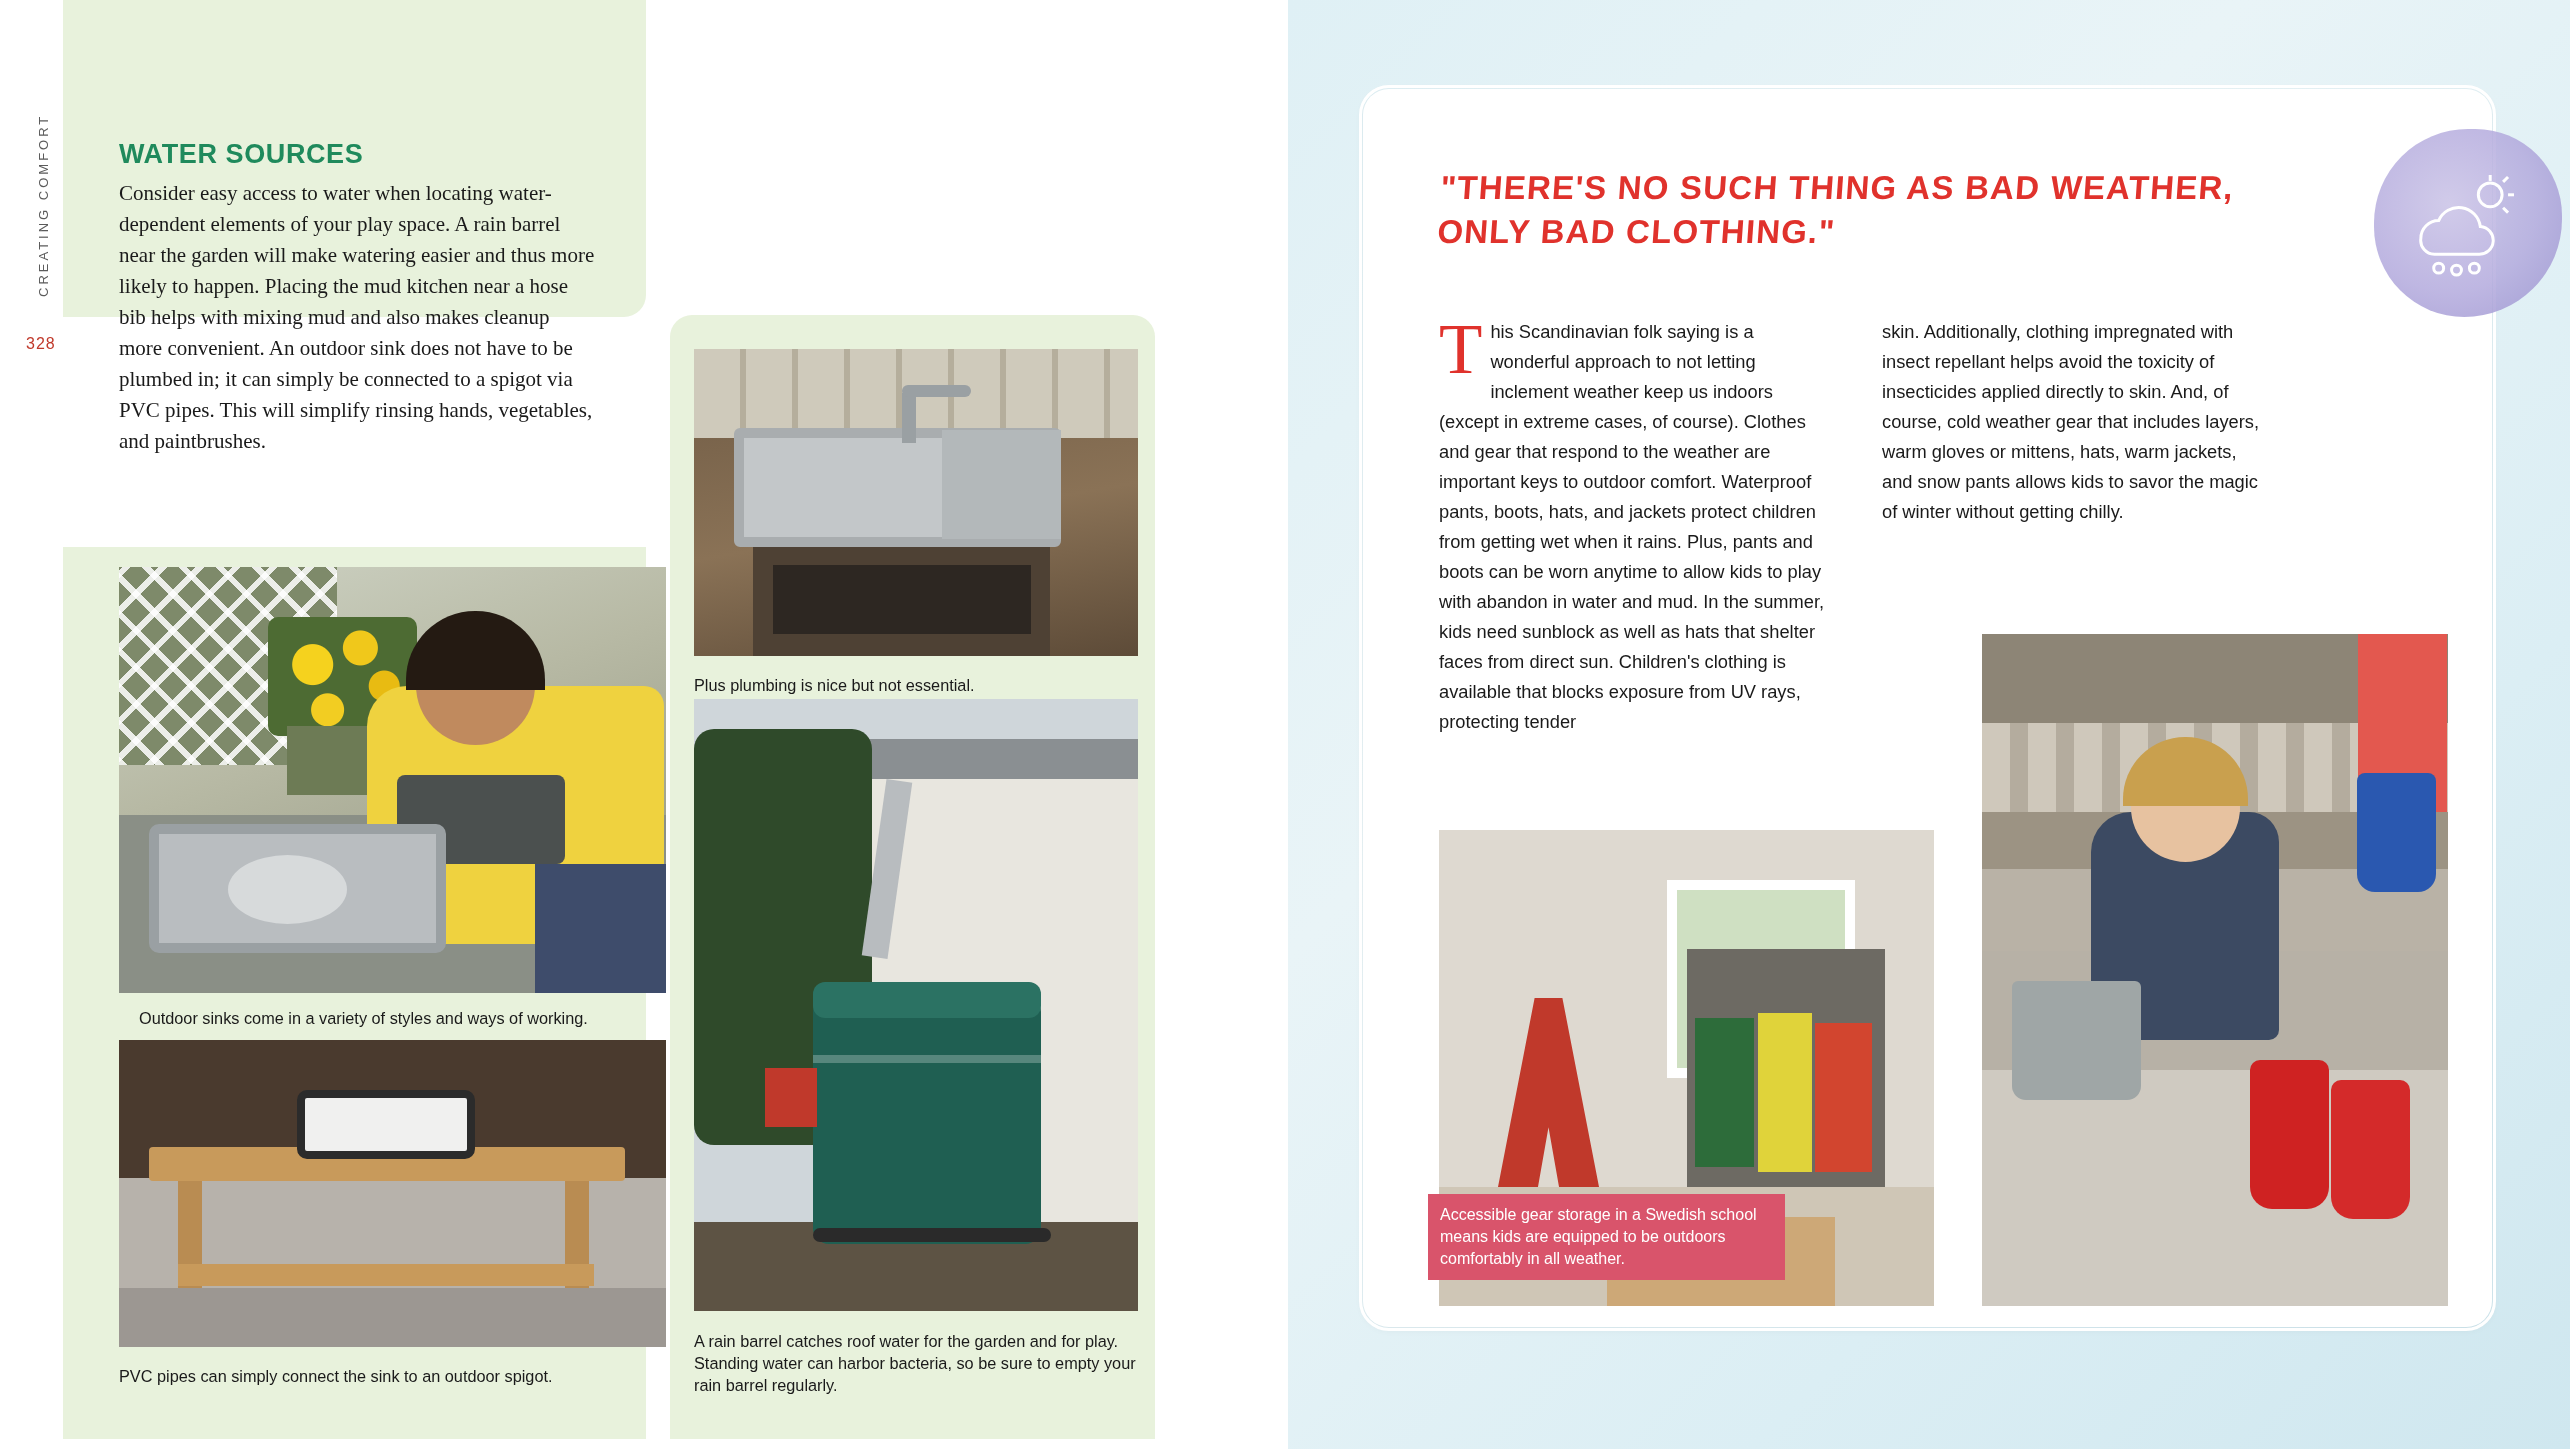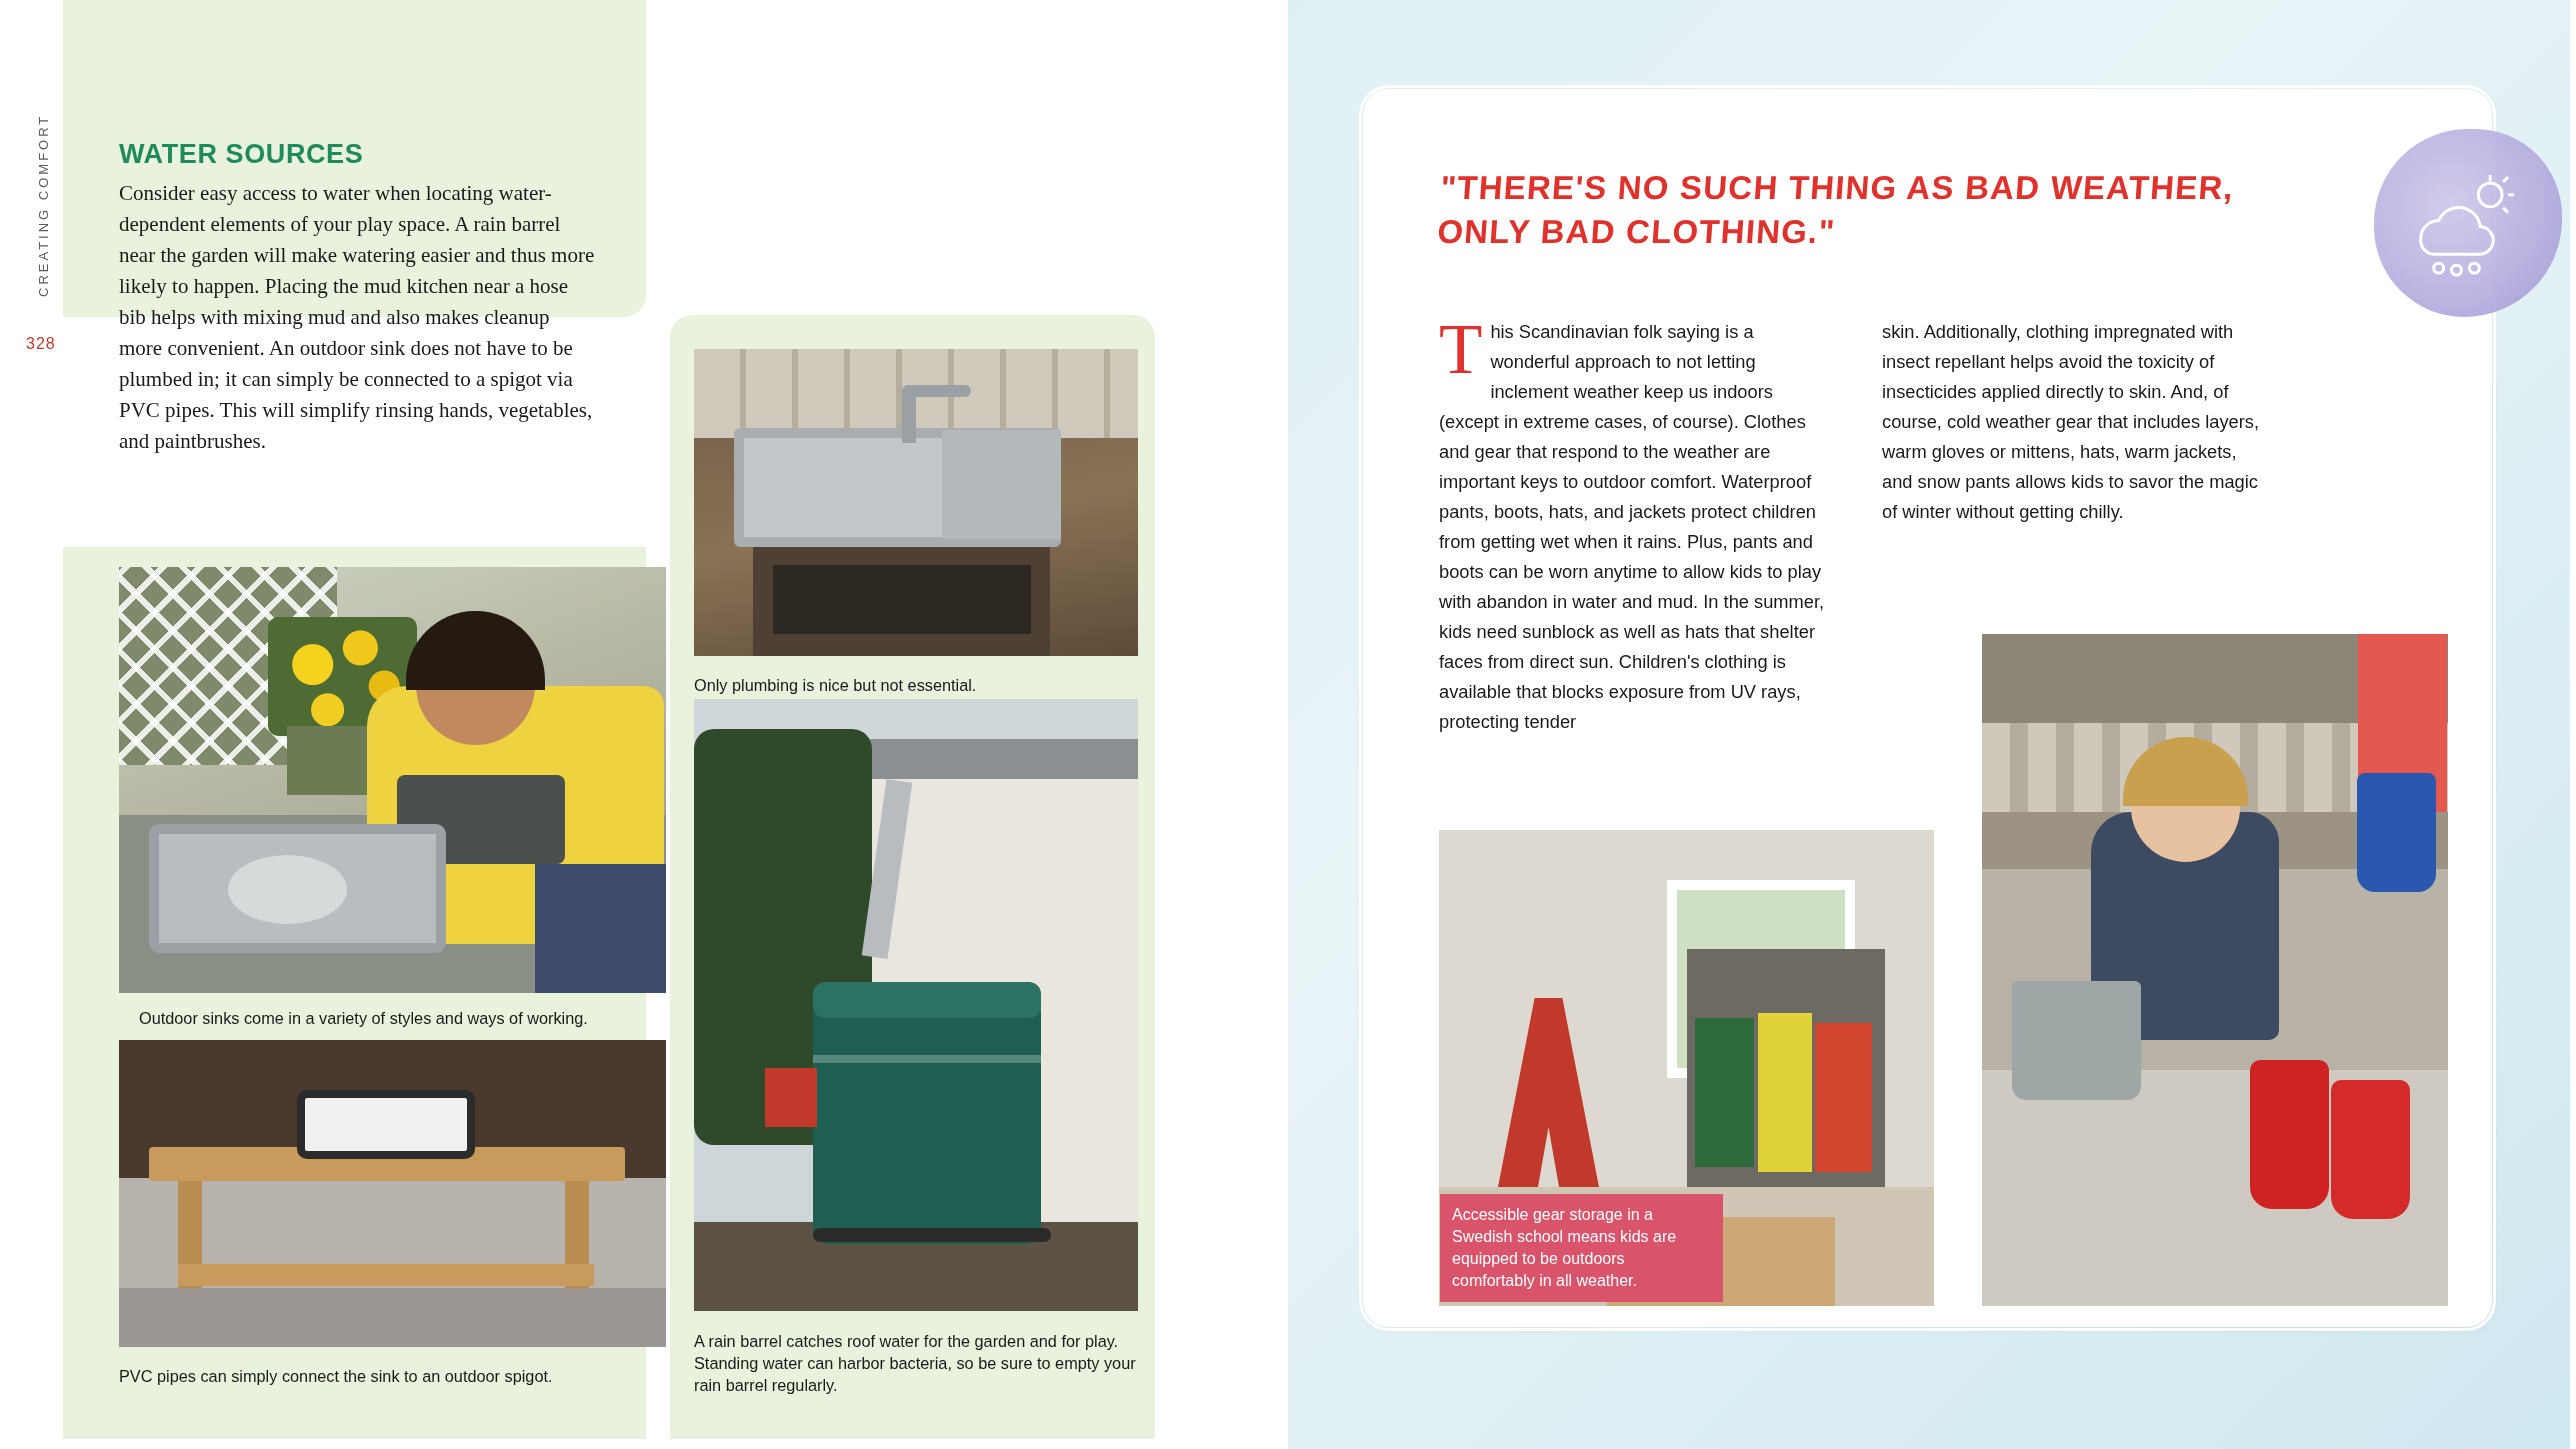--- a/index.html
+++ b/index.html
@@ -258,21 +258,21 @@
 
   .photo-cap-overlay {
     position: absolute;
     background: #d9546b;
     color: #ffffff;
     font-size: 16px;
     line-height: 22px;
     padding: 10px 12px;
     font-family: "Liberation Sans", sans-serif;
   }
-  .ov-gear { left: 152px; top: 1194px; width: 283px; }
+  .ov-gear { left: 140px; top: 1194px; width: 357px; }
   .ov-boots { left: 694px; top: 1194px; width: 268px; }
 </style>
 </head>
 <body>
 
 <div class="spread">
 
   <div class="page-left">
 
     <div class="green-panel"></div>
@@ -319,21 +319,21 @@
     <div class="cap" style="left:119px; top:1365px; width:555px;">PVC pipes can simply connect the sink to an outdoor spigot.</div>
 
     <div class="photo ph-steelsink">
       <div class="bg"></div>
         <div class="fence"></div>
         <div class="stand"></div>
       <div class="basin"></div>
         <div class="basin2"></div>
         <div class="faucet"></div>
     </div>
-    <div class="cap" style="left:694px; top:674px; width:446px;">Only plumbing is nice but not essential.</div>
+    <div class="cap" style="left:694px; top:674px; width:446px;">Plus plumbing is nice but not essential.</div>
 
     <div class="photo ph-barrel">
       <div class="sky"></div>
         <div class="shed"></div>
         <div class="roof"></div>
         <div class="bush"></div>
       <div class="downspout"></div>
         <div class="ground"></div>
       <div class="barrel"></div>
         <div class="barrelTop"></div>

